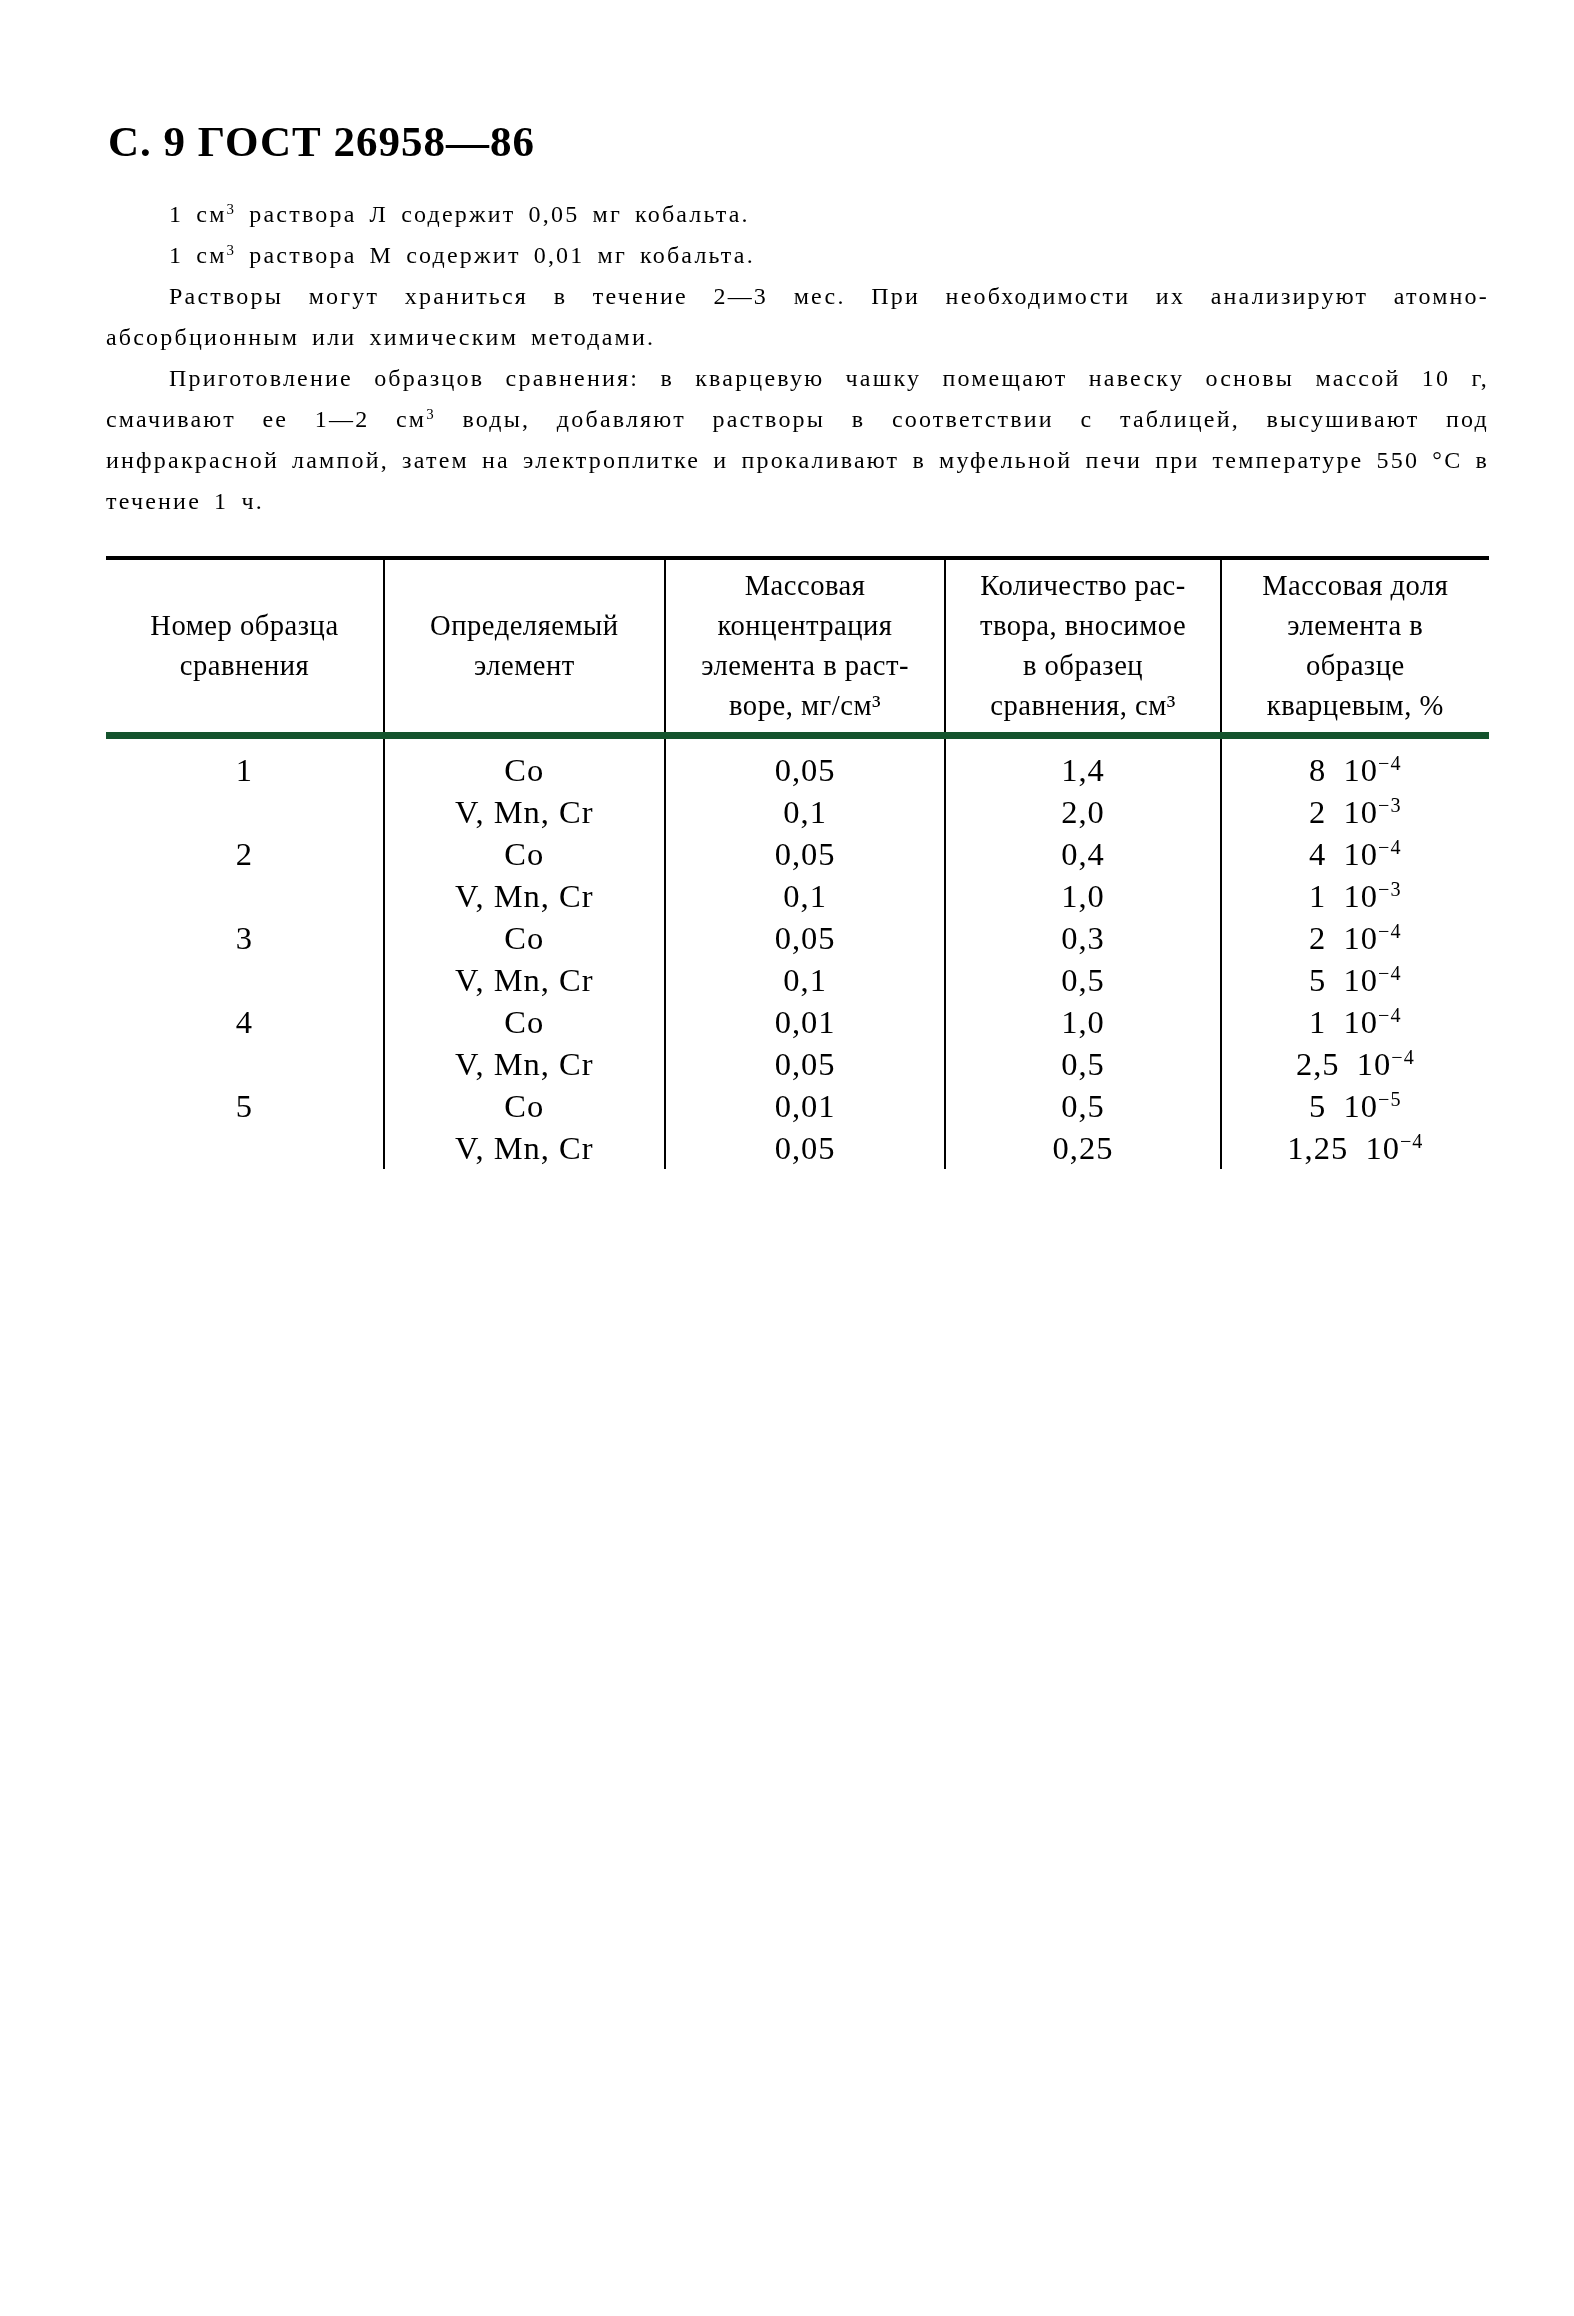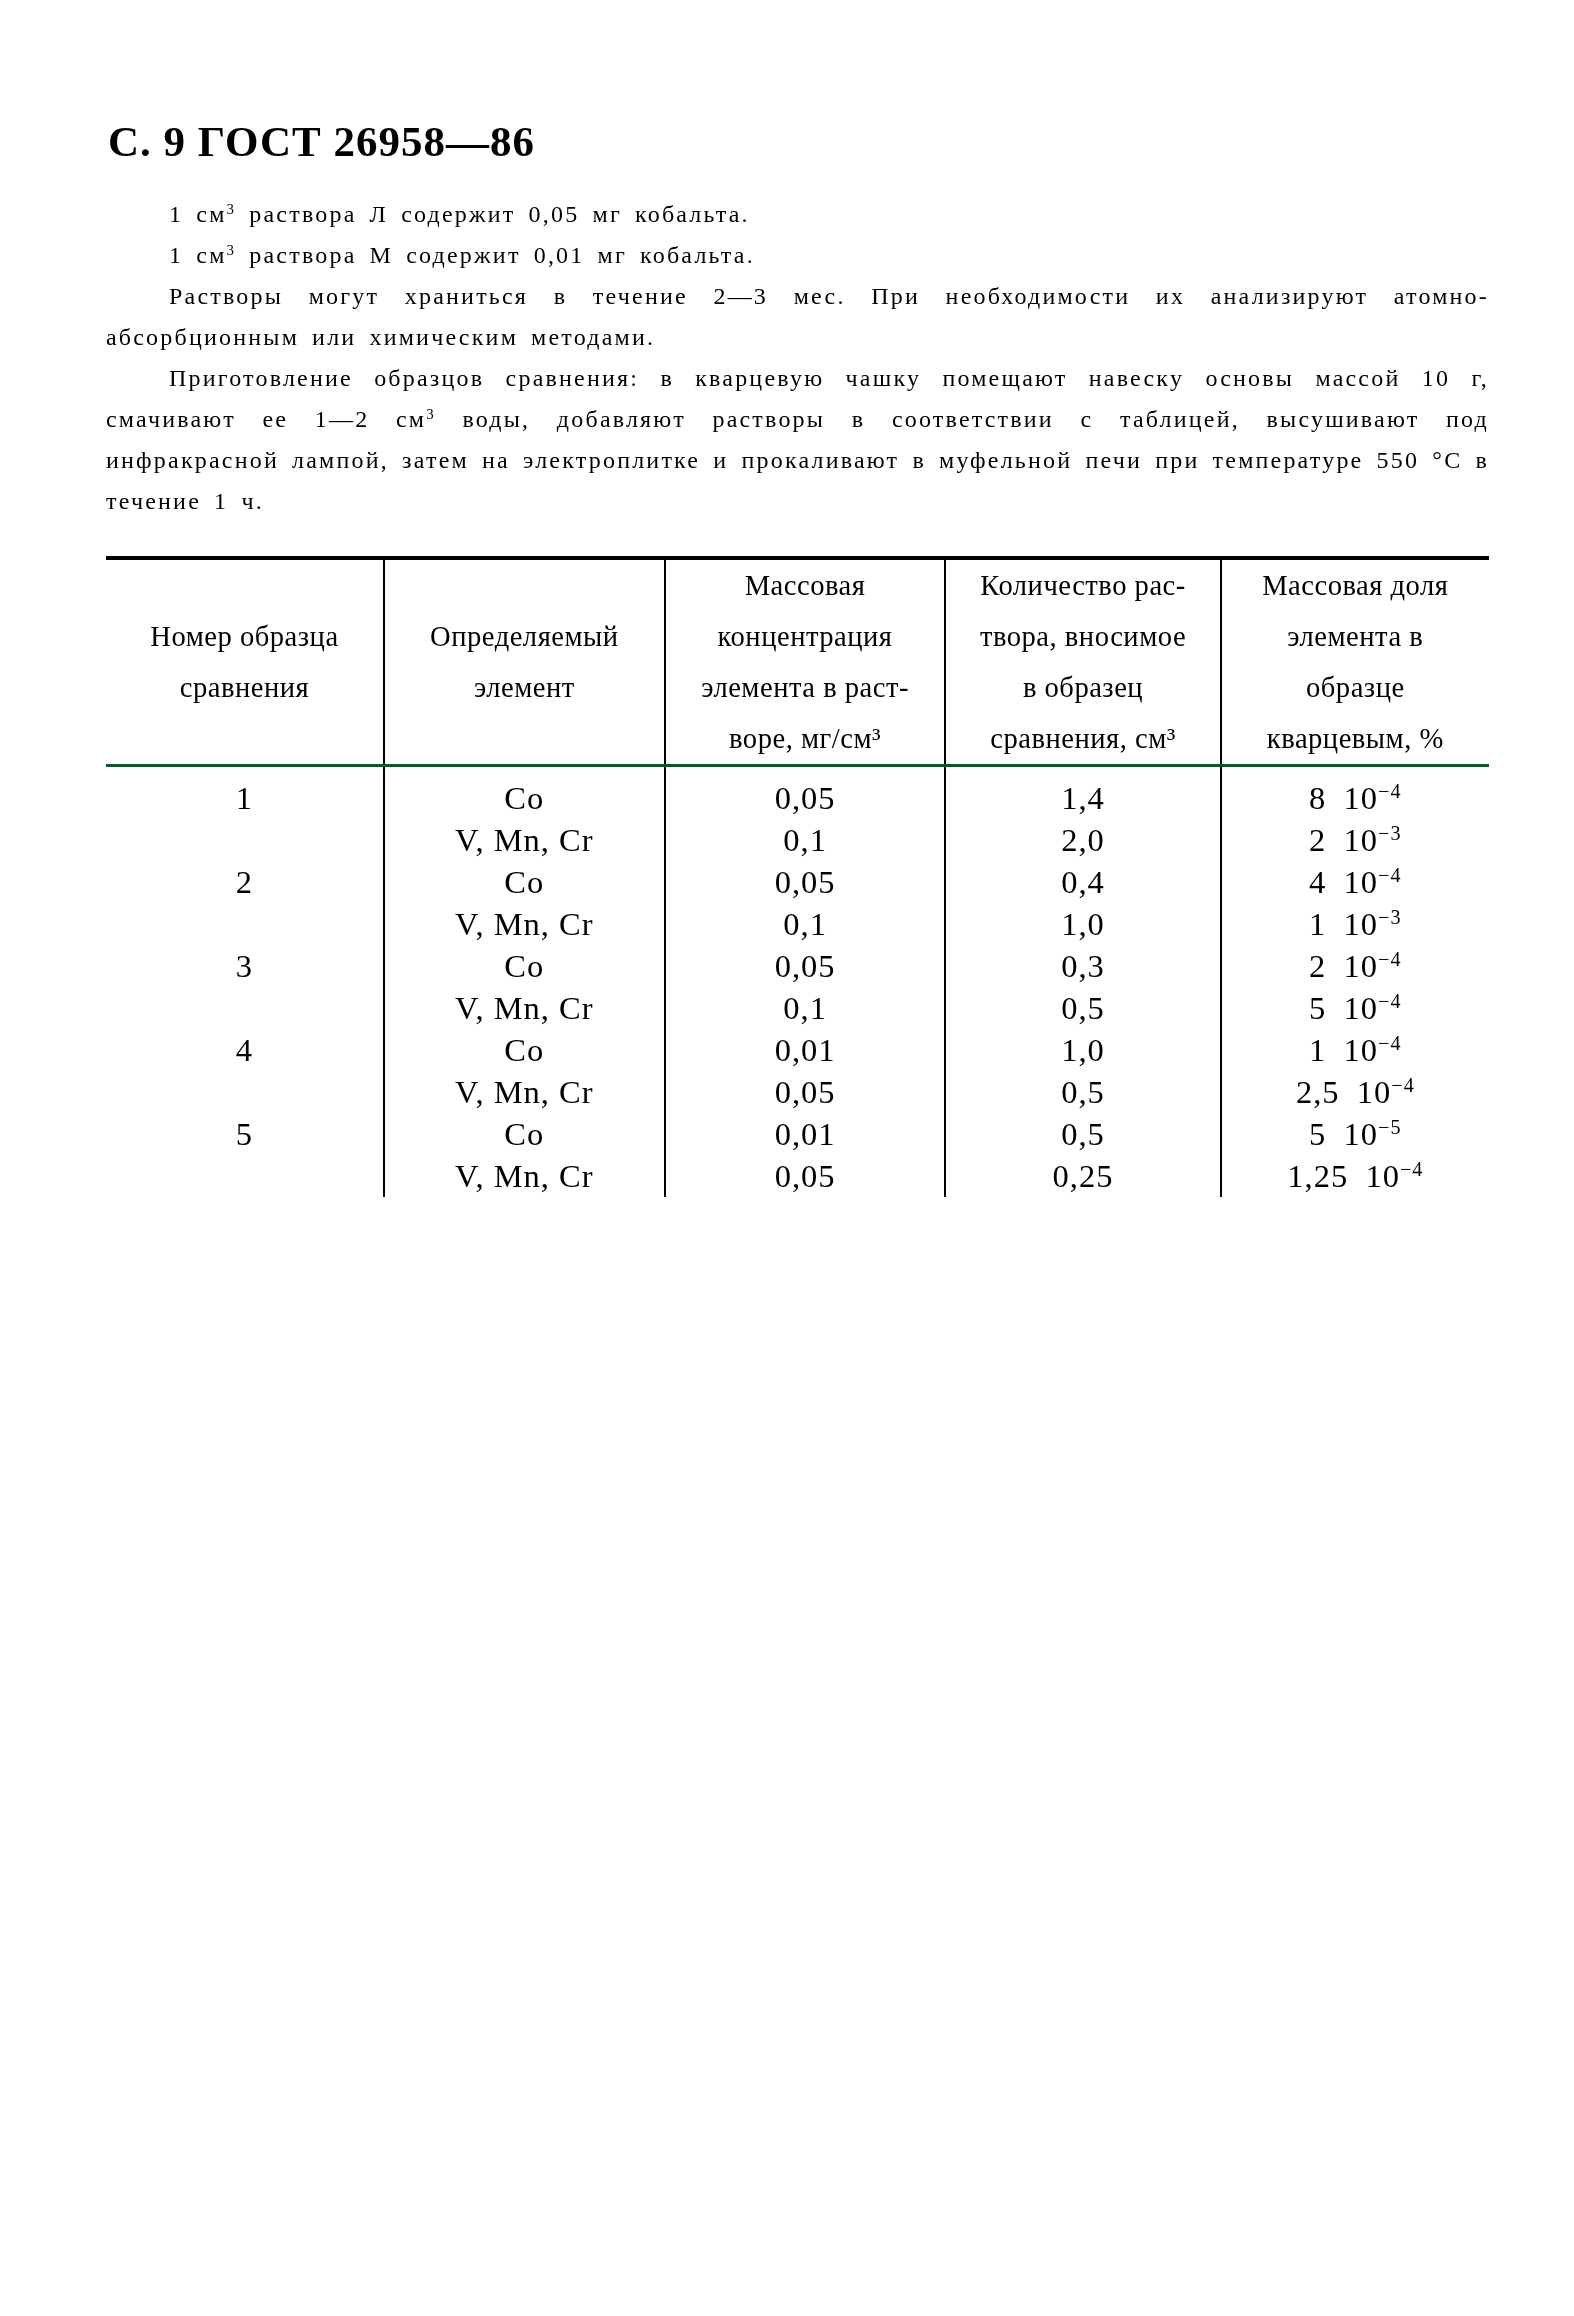--- a/index.html
+++ b/index.html
@@ -48,28 +48,28 @@
   table.comparison-table {
     width: 100%;
     border-collapse: collapse;
     table-layout: fixed;
     margin-top: 34px;
     border-top: 4.9px solid #000;
   }
   table.comparison-table th {
     font-weight: 400;
     font-size: 28.6px;
-    line-height: 51px;
+    line-height: 40px;
     letter-spacing: 0.5px;
     white-space: pre-line;
     text-align: center;
     vertical-align: middle;
     height: 172px;
     padding: 0 7.9px;
-    border-bottom: 3px solid #14532d;
+    border-bottom: 7px solid #14532d;
   }
   table.comparison-table th:not(:last-child),
   table.comparison-table td:not(:last-child) {
     border-right: 2px solid #000;
   }
   table.comparison-table tbody td {
     font-size: 32.5px;
     letter-spacing: 1px;
     text-align: center;
     vertical-align: middle;

